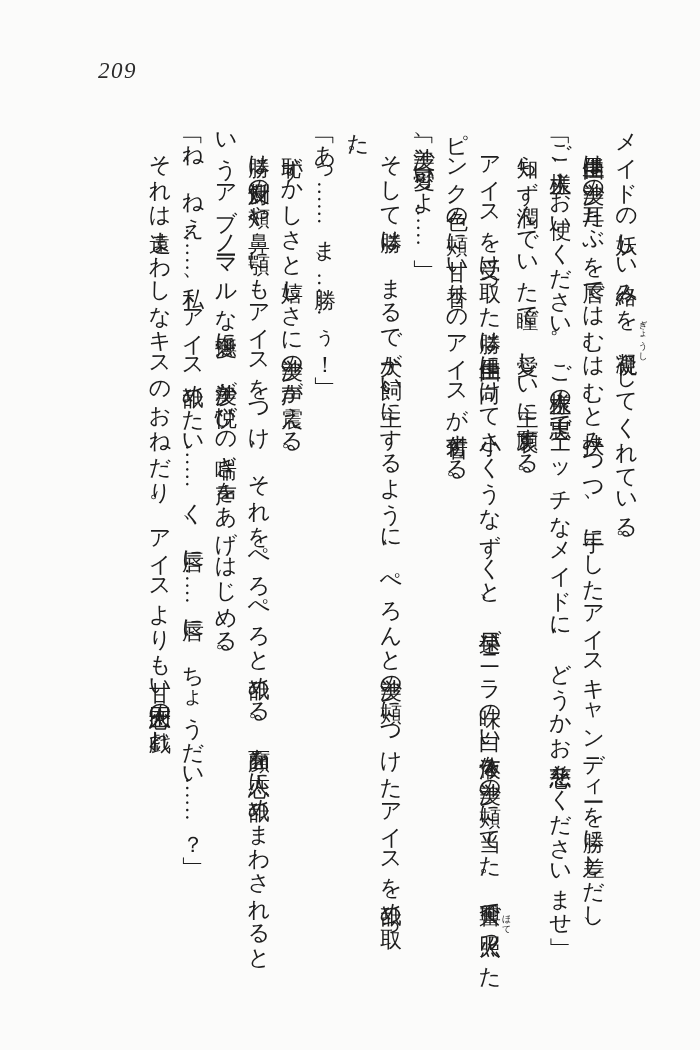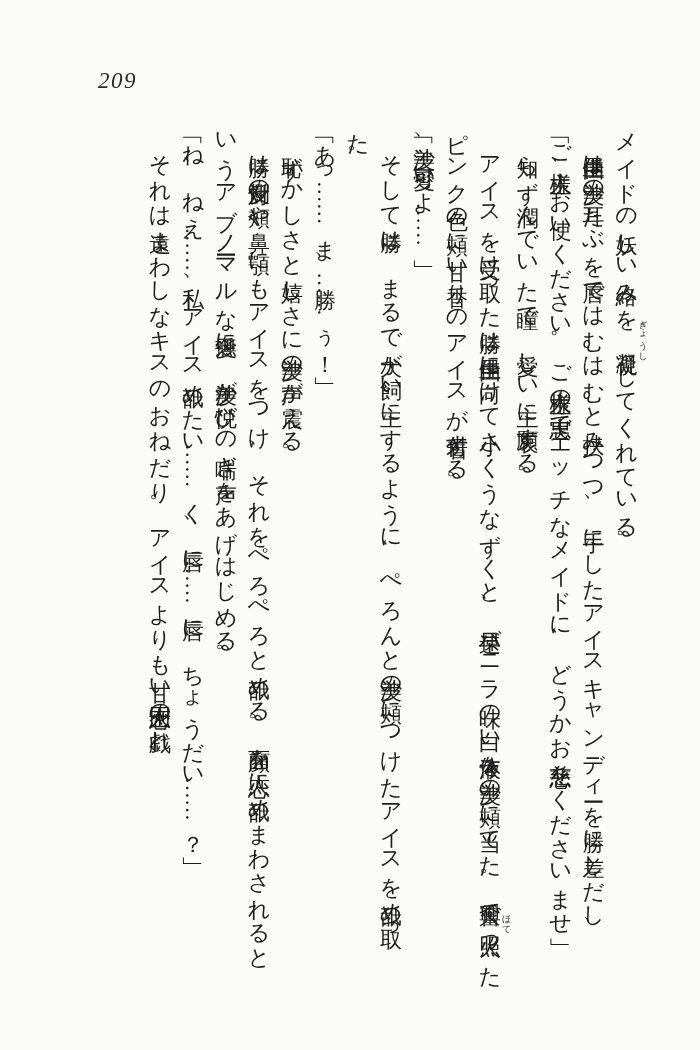--- a/index.html
+++ b/index.html
@@ -13,21 +13,21 @@
     background: #fbfbfa;
     font-family: "Liberation Serif", "DejaVu Serif", serif;
     overflow: hidden;
   }
   .book-page {
     position: absolute;
     inset: 0;
   }
   .page-number {
     position: absolute;
-    top: 68px;
+    top: 58px;
     left: 98px;
     font-size: 23px;
     font-style: italic;
     letter-spacing: 1.5px;
     color: #2a2a2a;
   }
   .vertical-text-block {
     position: absolute;
     top: 118px;
     right: 52px;

